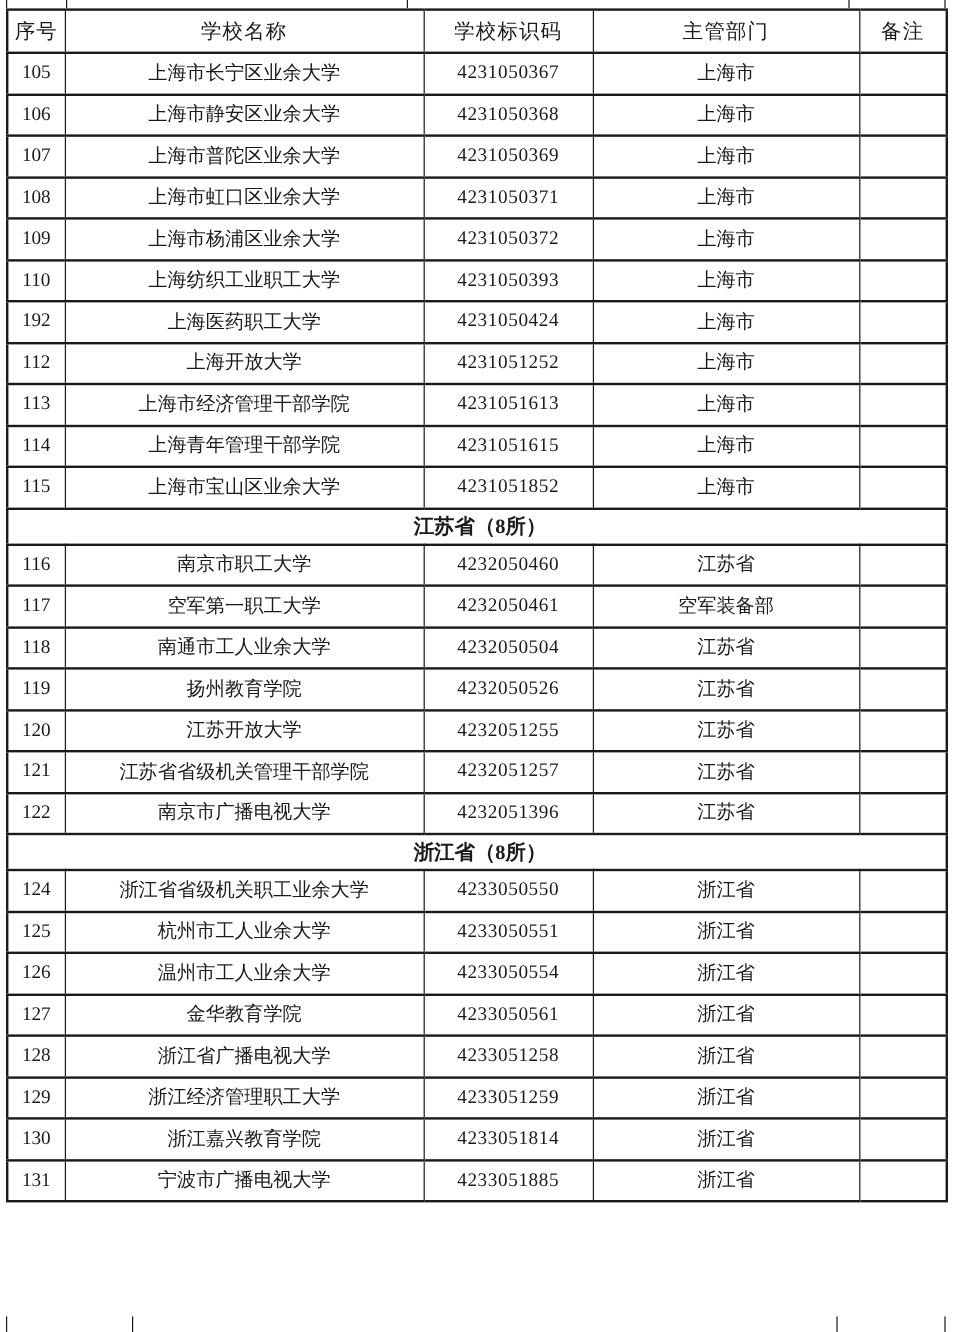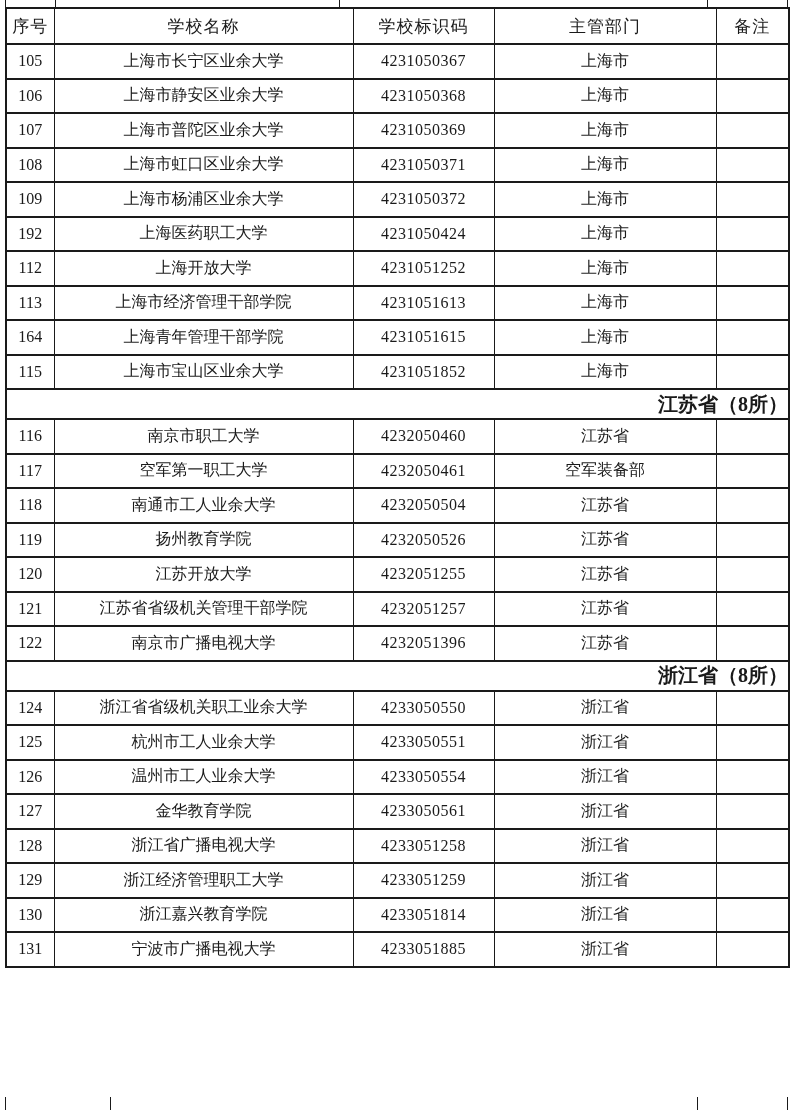--- a/index.html
+++ b/index.html
@@ -47,23 +47,23 @@
     height: 32.5px;
     font-size: 16px;
     font-weight: normal;
   }
   .doc-table td.code-cell {
     letter-spacing: 0.5px;
     margin-left: 34px;
   }
   .doc-table tr.section-row td {
     height: 28px;
-    text-align: right;
+    text-align: center;
     padding-left: 5px;
-    font-size: 20px;
+    font-size: 17px;
     font-weight: bold;
   }
   .stub {
     position: absolute;
     width: 1px;
     background: #1a1a1a;
   }
   .stub-top { top: 0; height: 7px; }
   .stub-bottom { top: 1097px; height: 13px; }
 </style>
@@ -123,20 +123,27 @@
         <td class="note-cell"></td>
       </tr>
       <tr>
         <td class="no-cell">109</td>
         <td class="name-cell">上海市杨浦区业余大学</td>
         <td class="code-cell">4231050372</td>
         <td class="dept-cell">上海市</td>
         <td class="note-cell"></td>
       </tr>
       <tr>
+        <td class="no-cell">110</td>
+        <td class="name-cell">上海纺织工业职工大学</td>
+        <td class="code-cell">4231050393</td>
+        <td class="dept-cell">上海市</td>
+        <td class="note-cell"></td>
+      </tr>
+      <tr>
         <td class="no-cell">192</td>
         <td class="name-cell">上海医药职工大学</td>
         <td class="code-cell">4231050424</td>
         <td class="dept-cell">上海市</td>
         <td class="note-cell"></td>
       </tr>
       <tr>
         <td class="no-cell">112</td>
         <td class="name-cell">上海开放大学</td>
         <td class="code-cell">4231051252</td>
@@ -144,21 +151,21 @@
         <td class="note-cell"></td>
       </tr>
       <tr>
         <td class="no-cell">113</td>
         <td class="name-cell">上海市经济管理干部学院</td>
         <td class="code-cell">4231051613</td>
         <td class="dept-cell">上海市</td>
         <td class="note-cell"></td>
       </tr>
       <tr>
-        <td class="no-cell">164</td>
+        <td class="no-cell">114</td>
         <td class="name-cell">上海青年管理干部学院</td>
         <td class="code-cell">4231051615</td>
         <td class="dept-cell">上海市</td>
         <td class="note-cell"></td>
       </tr>
       <tr>
         <td class="no-cell">115</td>
         <td class="name-cell">上海市宝山区业余大学</td>
         <td class="code-cell">4231051852</td>
         <td class="dept-cell">上海市</td>

